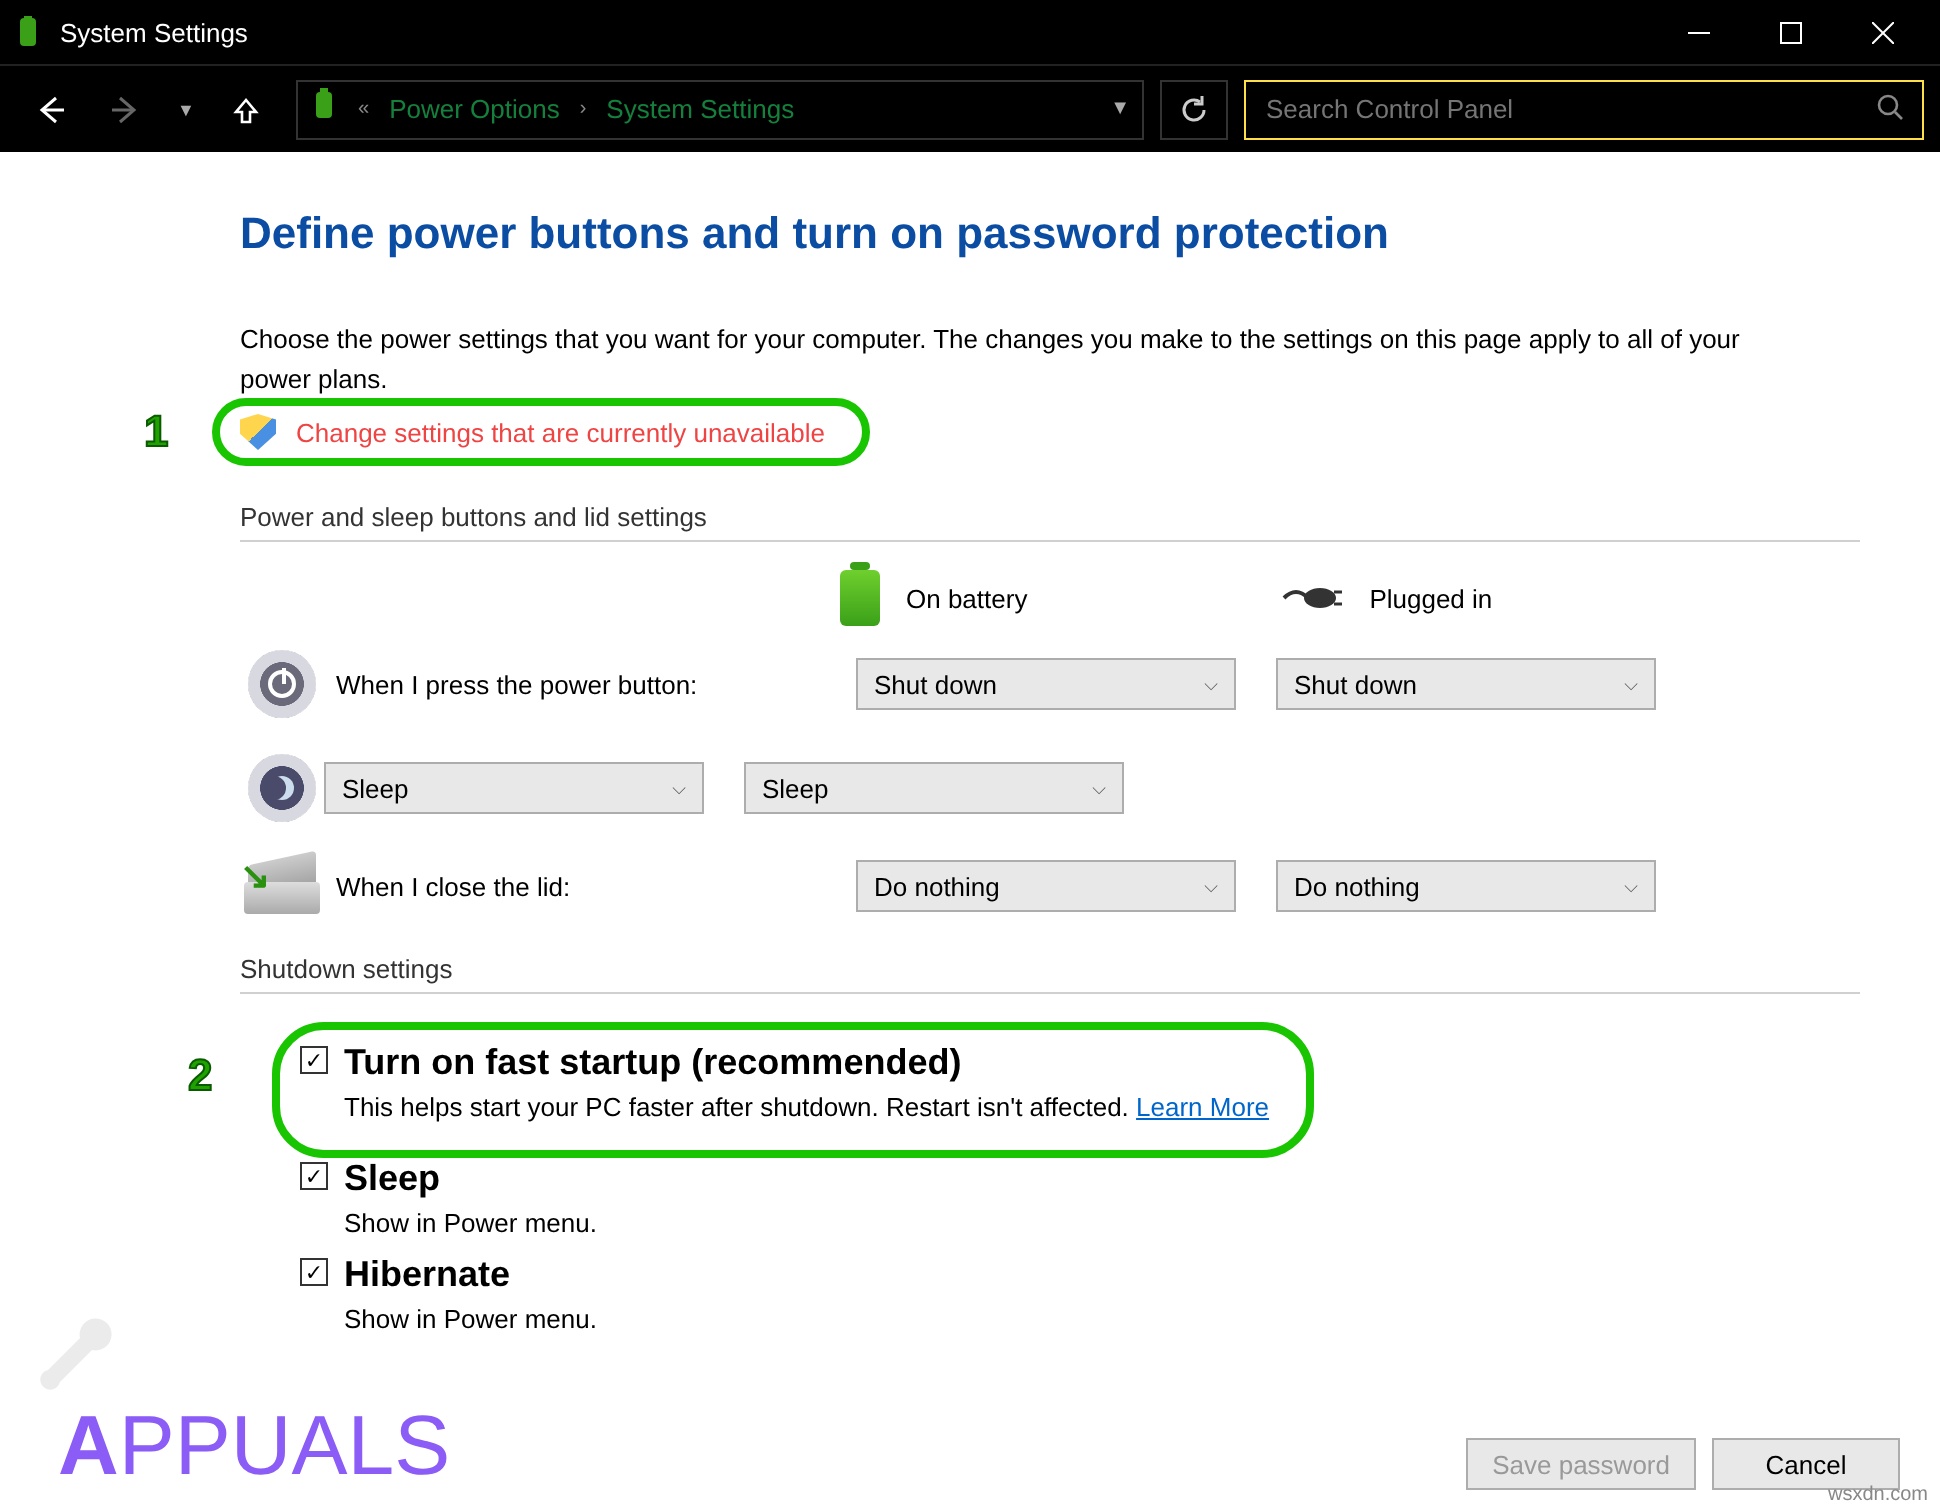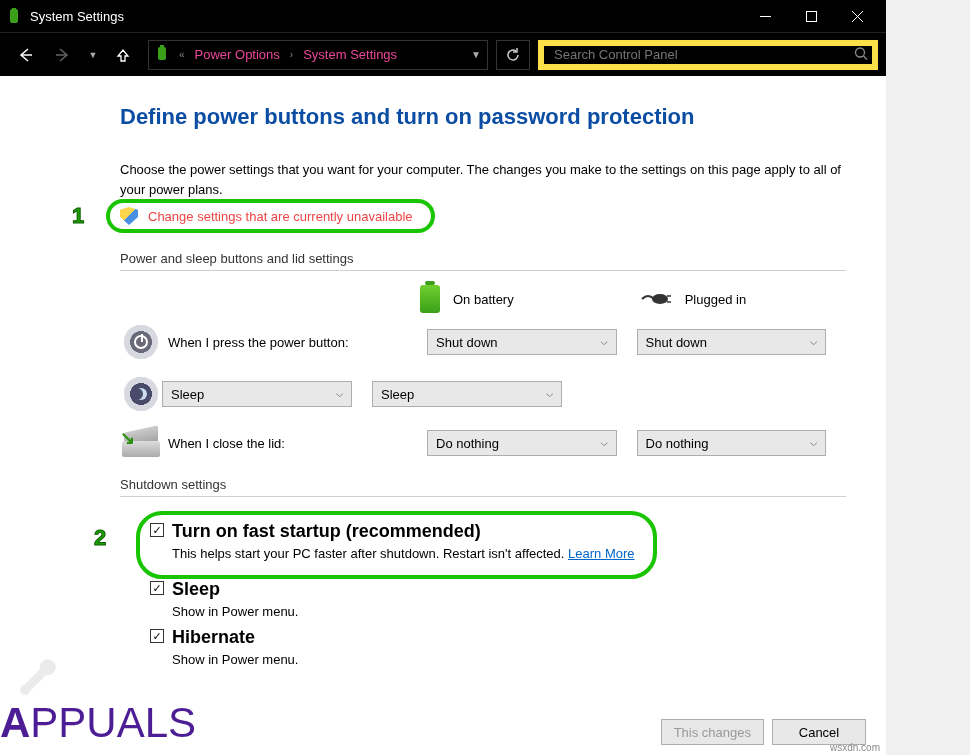--- a/index.html
+++ b/index.html
@@ -1,30 +1,30 @@
 <!DOCTYPE html>
 <html><head>
 <meta charset="utf-8">
 <style>
 * { box-sizing: border-box; margin: 0; padding: 0; font-family: "Segoe UI", Arial, sans-serif; }
 body { background: #f0f0f0; width: 970px; height: 755px; overflow: hidden; position: relative; }
-.window { background: #fff; width: 886px; height: 755px; position: relative; }
+.window { background: #fff; width: 970px; height: 755px; position: relative; }
 .titlebar { background: #000; color: #fff; height: 32px; display: flex; align-items: center; padding: 0 6px; }
 .titlebar .icon { width: 16px; height: 16px; margin-right: 8px; display:flex;align-items:center;justify-content:center; }
 .titlebar .title { font-size: 13px; flex:1; }
 .titlebar .winbtn { width: 46px; height: 32px; display:flex; align-items:center; justify-content:center; color:#fff; font-size:11px;}
 .navbar { background: #000; color: #fff; height: 44px; display:flex; align-items:center; padding: 0 8px; gap:4px; border-top:1px solid #222;}
 .navbtn { width: 34px; height: 30px; display:flex;align-items:center;justify-content:center;color:#fff;}
 .navbtn.disabled { color:#666; }
 .address { display:flex;align-items:center;gap:10px;margin-left:4px;flex:1; border: 1px solid #333; height:30px; padding:0 6px; position:relative;}
-.address .crumb { color:#ec4899; font-size:13px; }
+.address .crumb { color:#15803d; font-size:13px; }
 .address .chev { color:#888; font-size:10px; }
 .address .expand { position:absolute; right:6px; color:#aaa; font-size:10px;}
 .refresh { width:34px; height:30px; border:1px solid #333; margin-left:4px; display:flex;align-items:center;justify-content:center; color:#ccc;}
-.search { width:340px; height:30px; border:6px solid #fde047; margin-left:4px; background:#000; color:#888; padding:0 30px 0 10px; font-size:13px; position:relative;}
+.search { width:340px; height:30px; border:1px solid #fde047; margin-left:4px; background:#000; color:#888; padding:0 30px 0 10px; font-size:13px; position:relative;}
 .search-wrap { position:relative; }
 .search-icon { position:absolute; right:10px; top:50%; transform:translateY(-50%); color:#888; font-size:13px; }
 
 .content { background:#fff; padding: 28px 40px 0 120px; position:relative; height: calc(755px - 32px - 44px); }
 .heading { color: #0b4da3; font-size: 22px; margin-bottom: 30px; }
 .desc { color:#000; font-size:13px; line-height:1.5; max-width:760px; }
 
 .annot-wrap { position:relative; display:inline-block; margin-bottom:18px; margin-left:-14px;}
 .annot-ring { border:4px solid #19c400; border-radius: 24px; padding: 4px 18px 4px 10px; display:flex; align-items:center; gap:10px;}
 .annot-num { position:absolute; left:-34px; top:4px; font-size:22px; font-weight:900; color:#1fa200; -webkit-text-stroke:1px #0a5b00;}
@@ -65,21 +65,21 @@
 .chk { width:14px;height:14px;border:1px solid #333;display:flex;align-items:center;justify-content:center;font-size:11px;margin-top:2px;flex-shrink:0;}
 .chk-label { font-size:18px; font-weight:bold;}
 .chk-desc { font-size:13px; margin-left:22px; margin-bottom:8px;}
 .chk-desc .link { text-decoration:underline; color:#0066cc;}
 .plain-chk-group { margin-left:30px; }
 
 .footer { position:absolute; bottom:10px; right:20px; display:flex; gap:8px; }
 .btn { min-width:94px; height:26px; border:1px solid #adadad; background:#e8e8e8; font-size:13px; display:flex;align-items:center;justify-content:center; padding:0 12px;}
 .btn.disabled { color:#999; }
 
-.watermark { position:absolute; left:0; bottom:8px; font-size:42px; font-weight:300; color:#4c1d95; letter-spacing:0; font-family: Arial, sans-serif;}
+.watermark { position:absolute; left:0; bottom:8px; font-size:42px; font-weight:300; color:#8b5cf6; letter-spacing:0; font-family: Arial, sans-serif; padding-left: 29px;}
 .watermark .bold { font-weight:700; }
 .watermark-icon { position:absolute; left:14px; bottom:54px; width:46px;height:46px; opacity:0.35;}
 .wsdn { position:absolute; right:6px; bottom:2px; font-size:10px; color:#888;}
 </style>
 </head>
 <body>
 
 <div class="window">
 
   <div class="titlebar">
@@ -269,21 +269,21 @@
         <div class="chk-row">
           <div class="chk">✓</div>
           <span class="chk-label">Hibernate</span>
         </div>
         <div class="chk-desc">Show in Power menu.</div>
       </div>
     </div>
 
     
     <div class="footer">
-      <div class="btn disabled">This changes</div>
+      <div class="btn disabled">Save password</div>
       <div class="btn">Cancel</div>
     </div>
 
     
     <div class="watermark-icon">
       <svg viewBox="0 0 46 46">
           <path d="M10 30 L26 14 A8 8 0 1 1 32 20 L16 36 A5 5 0 1 1 10 30 Z" fill="#c8c8c8"></path>
         </svg>
     </div>
     <div class="watermark"><span class="bold">A</span><span>PPUALS</span></div>

